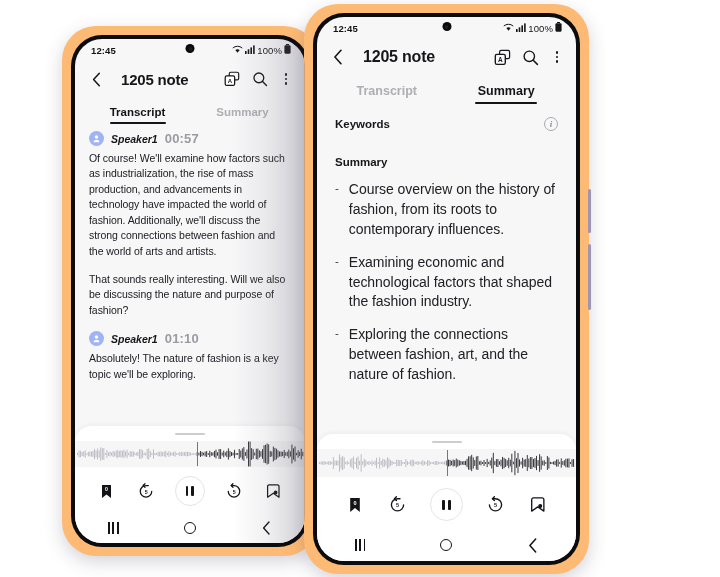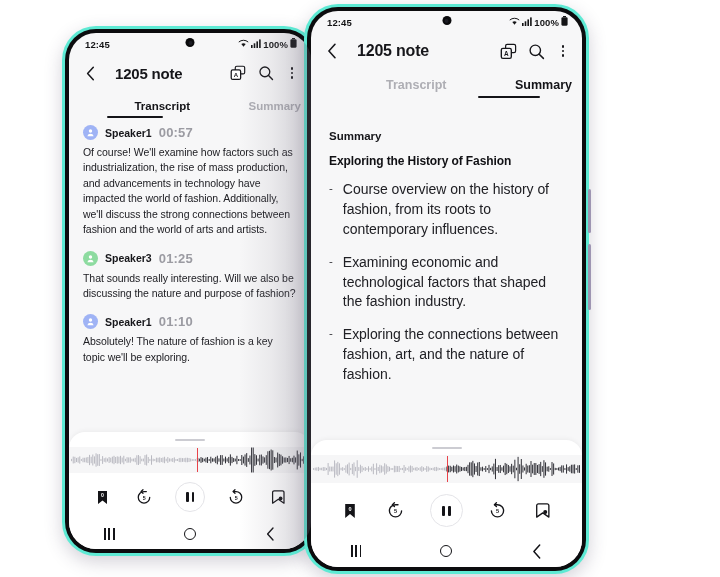--- a/index.html
+++ b/index.html
@@ -8,22 +8,22 @@
     background: #ffffff;
     font-family: "Liberation Sans", sans-serif;
     overflow: hidden;
   }
   #stage { position: relative; width: 720px; height: 577px; background: #fff; }
 
   
   .phone {
     position: absolute;
     border-radius: 34px;
-    background: #5eead4;
-    padding: 3px;
+    background: #fdba74;
+    padding: 9px;
     box-shadow: 0 6px 18px rgba(60,50,80,.22);
   }
   .phone .bezel {
     width: 100%; height: 100%;
     background: #0c0c0e;
     border-radius: 31px;
     padding: 4px;
   }
   .phone .screen {
     position: relative;
@@ -55,21 +55,21 @@
   
   .statusbar {
     position: relative;
     height: 22px; flex: 0 0 22px;
     display: flex; align-items: center; justify-content: space-between;
     padding: 0 14px 0 16px;
     font-size: 9.5px; color: #141416; font-weight: 600;
     letter-spacing: .1px;
   }
   .sb-right { display: flex; align-items: center; gap: 2px; }
-  .sb-right .pct { font-size: 9.5px; font-weight: 700; }
+  .sb-right .pct { font-size: 9.5px; font-weight: 400; }
   .punch {
     position: absolute; left: 50%; top: 5px; transform: translateX(-50%);
     width: 9px; height: 9px; border-radius: 50%; background: #0a0a0c;
   }
   .punch::after{
     content:""; position:absolute; left:2.5px; top:2.5px; width:4px;height:4px;
     border-radius:50%; background:#1c1c24;
   }
 
   
@@ -82,21 +82,21 @@
   .apphdr .back { width: 18px; height: 18px; display:flex; align-items:center; justify-content:center; cursor:pointer; }
   .apphdr .title { font-size: 15px; font-weight: 700; color: #16161a; letter-spacing: -.2px; flex: 1; }
   .apphdr .acts { display: flex; align-items: center; gap: 11px; }
   .ic { width: 17px; height: 17px; display:flex; align-items:center; justify-content:center; cursor:pointer; }
   .kebab { display:flex; flex-direction: column; gap: 2.2px; width: 14px; align-items:center; cursor:pointer; }
   .kebab i { width: 2.6px; height: 2.6px; border-radius:50%; background:#17171b; display:block; }
 
   
   .tabs { flex: 0 0 auto; display: flex; padding: 4px 10px 0 10px; }
   .tab {
-    flex: 1; text-align: right; font-size: 11.5px; padding: 6px 0 7px 0;
+    flex: 1; text-align: center; font-size: 11.5px; padding: 6px 0 7px 0;
     color: #aeaeb4; font-weight: 600; cursor: pointer; position: relative;
   }
   .tab.active { color: #141418; font-weight: 700; }
   .tab.active::after {
     content:""; position:absolute; left:50%; transform: translateX(-50%);
     bottom: 1px; height: 2px; background: #141418; width: 56px; border-radius: 2px;
   }
   #phone-right .tab { font-size: 12.5px; }
   #phone-right .tab.active::after { width: 62px; }
 
@@ -104,21 +104,21 @@
   .body { flex: 1 1 auto; overflow: hidden; padding: 6px 14px 0 14px; }
 
   
   .turn { margin-bottom: 13px; }
   .turn-hd { display: flex; align-items: center; gap: 7px; margin-bottom: 5px; }
   .avatar {
     width: 15px; height: 15px; border-radius: 50%;
     display:flex; align-items:center; justify-content:center;
   }
   .avatar svg { width: 9px; height: 9px; }
-  .spk { font-size: 10.5px; font-weight: 700; color: #16161a; }
+  .spk { font-size: 10.5px; font-weight: 700; color: #16161a; font-style: italic; }
   .ts { font-size: 13px; color: #9b9ba2; font-weight: 600; letter-spacing:.2px; }
   .turn-txt { font-size: 10.5px; line-height: 1.47; color: #202025; letter-spacing: -.05px; }
 
   
   .sec-row { display:flex; align-items:center; justify-content: space-between; padding: 6px 2px 0 2px; }
   .sec-kw { font-size: 11.5px; font-weight: 700; color: #16161a; }
   .info-ic {
     width: 14px; height: 14px; border-radius: 50%; border: 1px solid #a9a9b0;
     color: #8e8e96; font-size: 9px; font-weight: 700; font-style: italic;
     display:flex; align-items:center; justify-content:center; cursor:pointer;
@@ -241,30 +241,20 @@
                     <path d="M1.5 9.2 A3.6 3.6 0 0 1 8.5 9.2 Z" fill="#fff"></path>
                   </svg>
               </span>
               <span class="spk">Speaker1</span>
               <span class="ts">00:57</span>
             </div>
             <div class="turn-txt">Of course! We'll examine how factors such as industrialization, the rise of mass production, and advancements in technology have impacted the world of fashion. Additionally, we'll discuss the strong connections between fashion and the world of arts and artists.</div>
           </div>
 
           <div class="turn">
-            <div class="turn-hd">
-              <span class="avatar" style="background:#8ddba0">
-                <svg viewBox="0 0 10 10">
-                    <circle cx="5" cy="3.4" r="1.9" fill="#fff"></circle>
-                    <path d="M1.5 9.2 A3.6 3.6 0 0 1 8.5 9.2 Z" fill="#fff"></path>
-                  </svg>
-              </span>
-              <span class="spk">Speaker3</span>
-              <span class="ts">01:25</span>
-            </div>
             <div class="turn-txt">That sounds really interesting. Will we also be discussing the nature and purpose of fashion?</div>
           </div>
 
           <div class="turn">
             <div class="turn-hd">
               <span class="avatar" style="background:#9fb3f5">
                 <svg viewBox="0 0 10 10">
                     <circle cx="5" cy="3.4" r="1.9" fill="#fff"></circle>
                     <path d="M1.5 9.2 A3.6 3.6 0 0 1 8.5 9.2 Z" fill="#fff"></path>
                   </svg>
@@ -555,23 +545,26 @@
               </div>
           </div>
         </div>
 
         <div class="tabs">
           <div class="tab">Transcript</div>
           <div class="tab active">Summary</div>
         </div>
 
         <div class="body" style="padding:6px 16px 0 16px">
+          <div class="sec-row">
+            <span class="sec-kw">Keywords</span>
+            <span class="info-ic">i</span>
+          </div>
 
           <div class="sec-sum">Summary</div>
-          <div class="sum-title">Exploring the History of Fashion</div>
 
           <div class="blist">
             <div class="bitem">
               <span class="bdash">-</span>
               <span class="btext">Course overview on the history of fashion, from its roots to contemporary influences.</span>
             </div>
             <div class="bitem">
               <span class="bdash">-</span>
               <span class="btext">Examining economic and technological factors that shaped the fashion industry.</span>
             </div>

